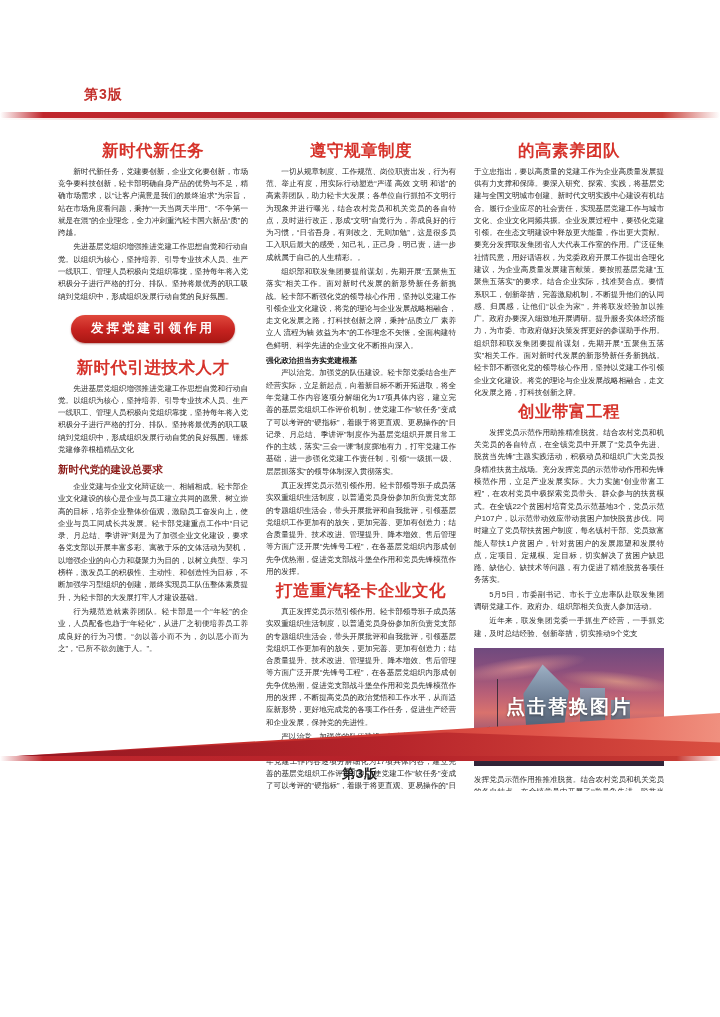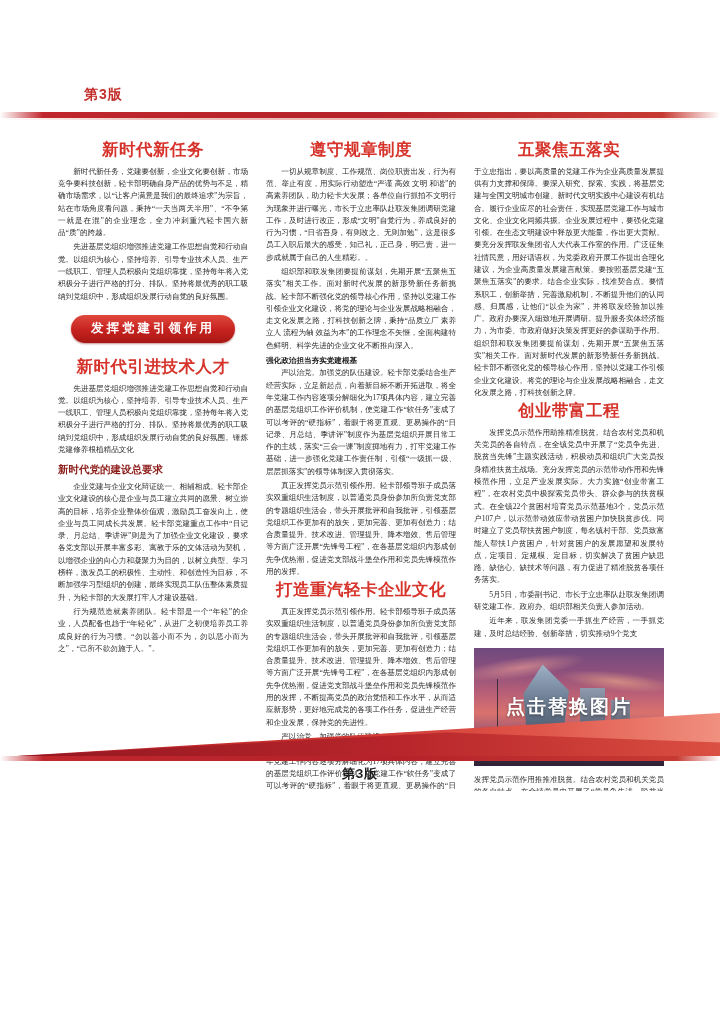--- a/index.html
+++ b/index.html
@@ -65,21 +65,20 @@
     position: absolute;
     left: 58px;
     top: 140px;
     width: 606px;
     display: flex;
     gap: 18px;
   }
   .col {
     width: 190px;
     flex: 0 0 190px;
-    font-family: Liberation Serif, serif;
   }
 
   
   .h-red {
     color: #d6332b;
     font-weight: bold;
     font-size: 16.5px;
     letter-spacing: .5px;
     margin: 0 0 5px 0;
     line-height: 1.25;
@@ -320,31 +319,31 @@
           <span class="pill">发挥党建引领作用</span>
         </div>
         <div class="h-red">新时代引进技术人才</div>
         <p class="body">先进基层党组织增强推进党建工作思想自觉和行动自觉。以组织为核心，坚持培养、引导专业技术人员、生产一线职工、管理人员积极向党组织靠拢，坚持每年将入党积极分子进行严格的打分、排队。坚持将最优秀的职工吸纳到党组织中，形成组织发展行动自觉的良好氛围。锤炼党建修养根植精品文化</p>
         <div class="h-sub-dark">新时代党的建设总要求</div>
         <p class="body">企业党建与企业文化辩证统一、相辅相成。轻卡部企业文化建设的核心是企业与员工建立共同的愿景、树立崇高的目标，培养企业整体价值观，激励员工奋发向上，使企业与员工同成长共发展。轻卡部党建重点工作中“日记录、月总结、季讲评”则是为了加强企业文化建设，要求各党支部以开展丰富多彩、寓教于乐的文体活动为契机，以增强企业的向心力和凝聚力为目的，以树立典型、学习榜样，激发员工的积极性、主动性、和创造性为目标，不断加强学习型组织的创建，最终实现员工队伍整体素质提升，为轻卡部的大发展打牢人才建设基础。</p>
         <p class="body">行为规范造就素养团队。轻卡部是一个“年轻”的企业，人员配备也趋于“年轻化”，从进厂之初便培养员工养成良好的行为习惯。“勿以善小而不为，勿以恶小而为之”，“己所不欲勿施于人。”。</p>
       </div>
       <div class="col">
         <div class="h-red">遵守规章制度</div>
-        <p class="body">一切从规章制度、工作规范、岗位职责出发，行为有范、举止有度，用实际行动塑造“严谨 高效 文明 和谐”的高素养团队，助力轻卡大发展；各单位自行抓拍不文明行为现象并进行曝光，市长于立忠率队赴联发集团调研党建工作，及时进行改正，形成“文明”自觉行为，养成良好的行为习惯，“日省吾身，有则改之、无则加勉”，这是很多员工入职后最大的感受，知己礼，正己身，明己责，进一步成就属于自己的人生精彩。。</p>
+        <p class="body">一切从规章制度、工作规范、岗位职责出发，行为有范、举止有度，用实际行动塑造“严谨 高效 文明 和谐”的高素养团队，助力轻卡大发展；各单位自行抓拍不文明行为现象并进行曝光，结合农村党员和机关党员的各自特点，及时进行改正，形成“文明”自觉行为，养成良好的行为习惯，“日省吾身，有则改之、无则加勉”，这是很多员工入职后最大的感受，知己礼，正己身，明己责，进一步成就属于自己的人生精彩。。</p>
         <p class="body">组织部和联发集团要提前谋划，先期开展“五聚焦五落实”相关工作。面对新时代发展的新形势新任务新挑战。轻卡部不断强化党的领导核心作用，坚持以党建工作引领企业文化建设，将党的理论与企业发展战略相融合，走文化发展之路，打科技创新之牌，秉持“品质立厂 素养立人 流程为轴 效益为本”的工作理念不矢惬，全面构建特色鲜明、科学先进的企业文化不断推向深入。</p>
         <div class="h-inline">强化政治担当夯实党建根基</div>
         <p class="body">严以治党。加强党的队伍建设。轻卡部党委结合生产经营实际，立足新起点，向着新目标不断开拓进取，将全年党建工作内容逐项分解细化为17项具体内容，建立完善的基层党组织工作评价机制，使党建工作“软任务”变成了可以考评的“硬指标”，着眼于将更直观、更易操作的“日记录、月总结、季讲评”制度作为基层党组织开展日常工作的主线，落实“三会一课”制度掷地有力，打牢党建工作基础，进一步强化党建工作责任制，引领“一级抓一级、层层抓落实”的领导体制深入贯彻落实。</p>
         <p class="body">真正发挥党员示范引领作用。轻卡部领导班子成员落实双重组织生活制度，以普通党员身份参加所负责党支部的专题组织生活会，带头开展批评和自我批评，引领基层党组织工作更加有的放矢，更加完善、更加有创造力；结合质量提升、技术改进、管理提升、降本增效、售后管理等方面广泛开展“先锋号工程”，在各基层党组织内形成创先争优热潮，促进党支部战斗堡垒作用和党员先锋模范作用的发挥。</p>
         <div class="h-red">打造重汽轻卡企业文化</div>
         <p class="body">真正发挥党员示范引领作用。轻卡部领导班子成员落实双重组织生活制度，以普通党员身份参加所负责党支部的专题组织生活会，带头开展批评和自我批评，引领基层党组织工作更加有的放矢，更加完善、更加有创造力；结合质量提升、技术改进、管理提升、降本增效、售后管理等方面广泛开展“先锋号工程”，在各基层党组织内形成创先争优热潮，促进党支部战斗堡垒作用和党员先锋模范作用的发挥，不断提高党员的政治觉悟和工作水平，从而适应新形势，更好地完成党的各项工作任务，促进生产经营和企业发展，保持党的先进性。</p>
         <p class="body">严以治党。加强党的队伍建设。轻卡部党委结合生产经营实际，立足新起点，向着新目标不断开拓进取，将全年党建工作内容逐项分解细化为17项具体内容，建立完善的基层党组织工作评价机制，使党建工作“软任务”变成了可以考评的“硬指标”，着眼于将更直观、更易操作的“日记录、月总结、季讲评”制度作为基层党组织开展日常工作的主线。落实“三会一课”制度掷地有力，打牢党建工作基础，进</p>
       </div>
       <div class="col">
-        <div class="h-red">五聚焦五落实</div>
+        <div class="h-red">的高素养团队</div>
         <p class="body noindent">于立忠指出，要以高质量的党建工作为企业高质量发展提供有力支撑和保障。要深入研究、探索、实践，将基层党建与全国文明城市创建、新时代文明实践中心建设有机结合。履行企业应尽的社会责任，实现基层党建工作与城市文化、企业文化同频共振。企业发展过程中，要强化党建引领。在生态文明建设中释放更大能量，作出更大贡献。要充分发挥联发集团省人大代表工作室的作用。广泛征集社情民意，用好话语权，为党委政府开展工作提出合理化建议，为企业高质量发展建言献策。要按照基层党建“五聚焦五落实”的要求。结合企业实际，找准契合点。要情系职工，创新举措，完善激励机制，不断提升他们的认同感、归属感，让他们“以企为家”，并将联发经验加以推广。政府办要深入细致地开展调研。提升服务实体经济能力，为市委、市政府做好决策发挥更好的参谋助手作用。组织部和联发集团要提前谋划，先期开展“五聚焦五落实”相关工作。面对新时代发展的新形势新任务新挑战。轻卡部不断强化党的领导核心作用，坚持以党建工作引领企业文化建设。将党的理论与企业发展战略相融合，走文化发展之路，打科技创新之牌。</p>
         <div class="h-red">创业带富工程</div>
         <p class="body">发挥党员示范作用助推精准脱贫。结合农村党员和机关党员的各自特点，在全镇党员中开展了“党员争先进、脱贫当先锋”主题实践活动，积极动员和组织广大党员投身精准扶贫主战场。充分发挥党员的示范带动作用和先锋模范作用，立足产业发展实际。大力实施“创业带富工程”，在农村党员中极探索党员带头、群众参与的扶贫模式。在全镇22个贫困村培育党员示范基地3个，党员示范户107户，以示范带动效应带动贫困户加快脱贫步伐。同时建立了党员帮扶贫困户制度，每名镇村干部、党员致富能人帮扶1户贫困户，针对贫困户的发展愿望和发展特点，定项目、定规模、定目标，切实解决了贫困户缺思路、缺信心、缺技术等问题，有力促进了精准脱贫各项任务落实。</p>
         <p class="body">5月5日，市委副书记、市长于立忠率队赴联发集团调研党建工作。政府办、组织部相关负责人参加活动。</p>
         <p class="body">近年来，联发集团党委一手抓生产经营，一手抓党建，及时总结经验、创新举措，切实推动9个党支</p>
         <div class="photo">
           <div class="sky"></div>
           <div class="cloud-a"></div>
           <div class="cloud-b"></div>
           <div class="tower"></div>

